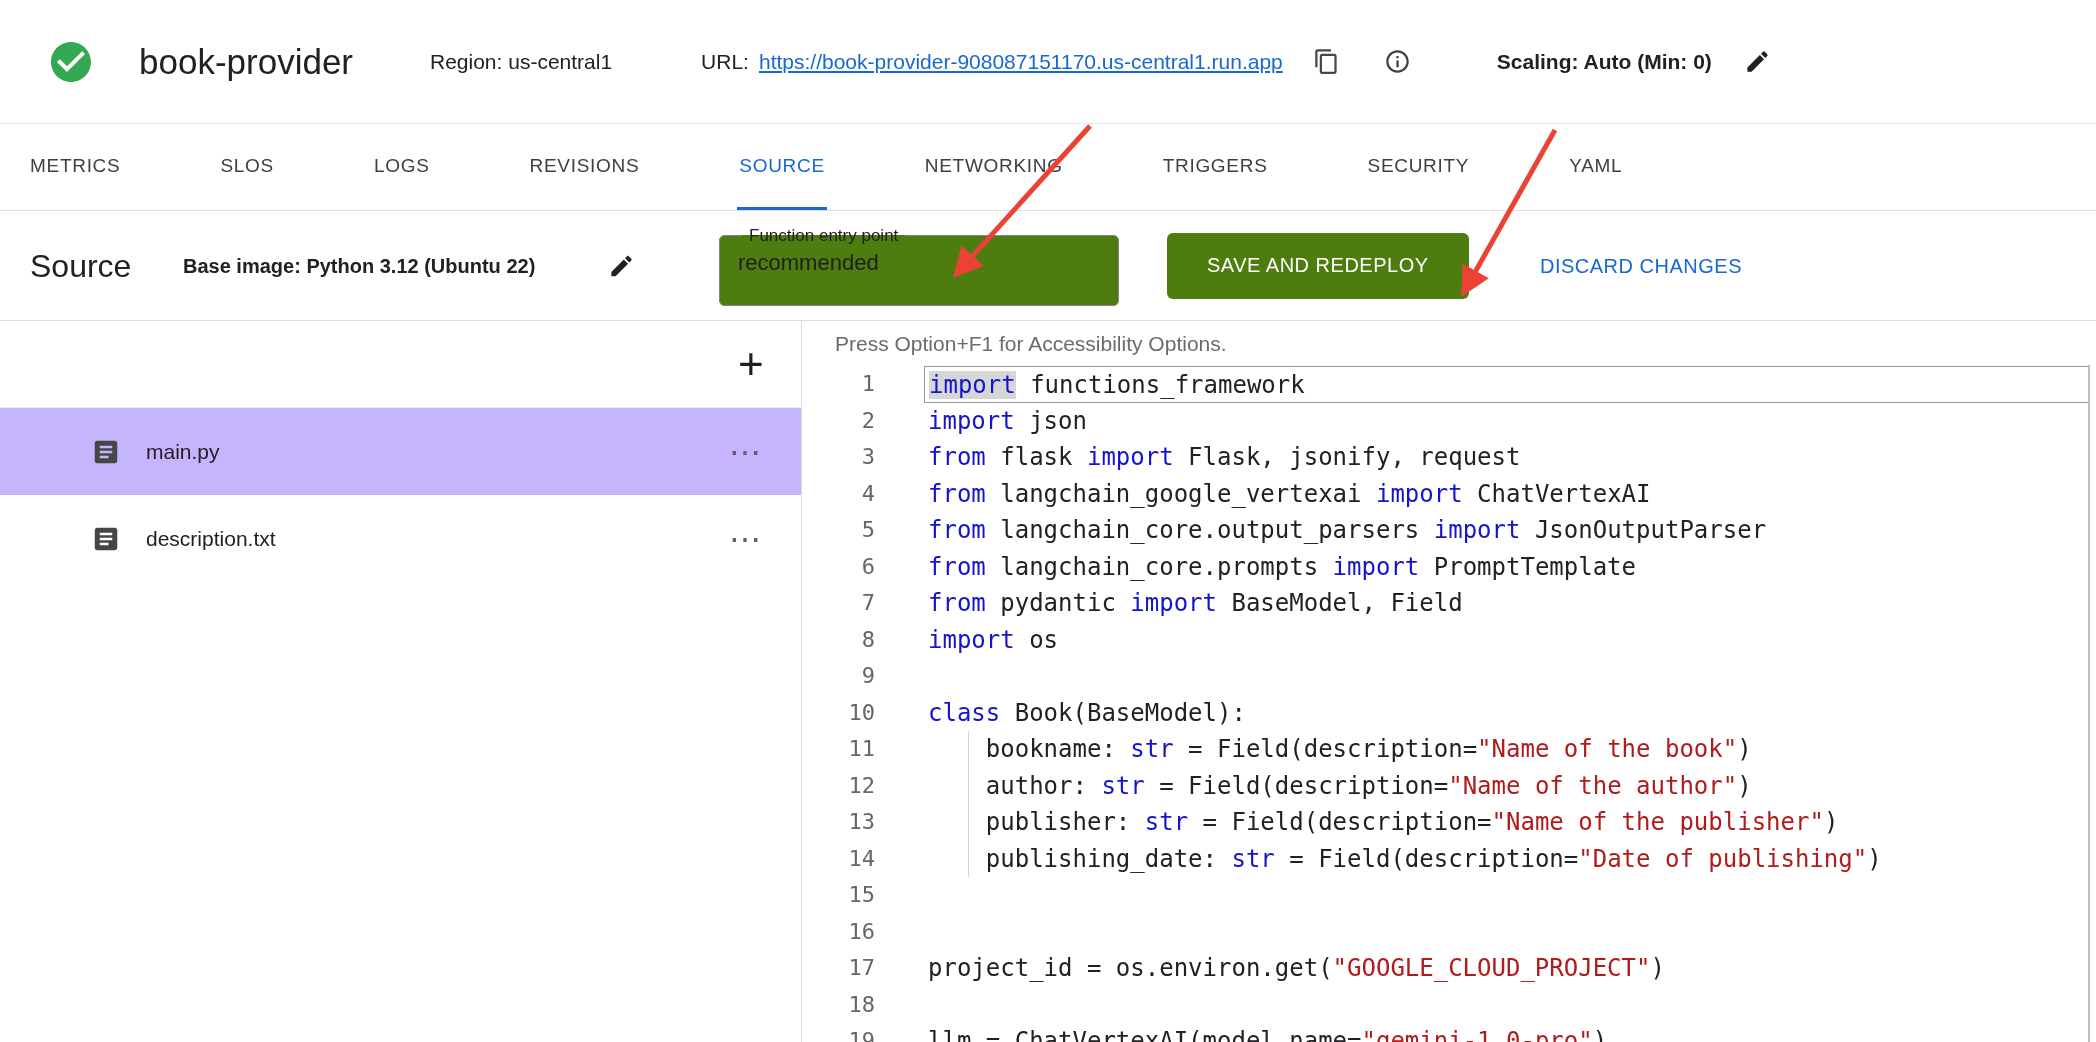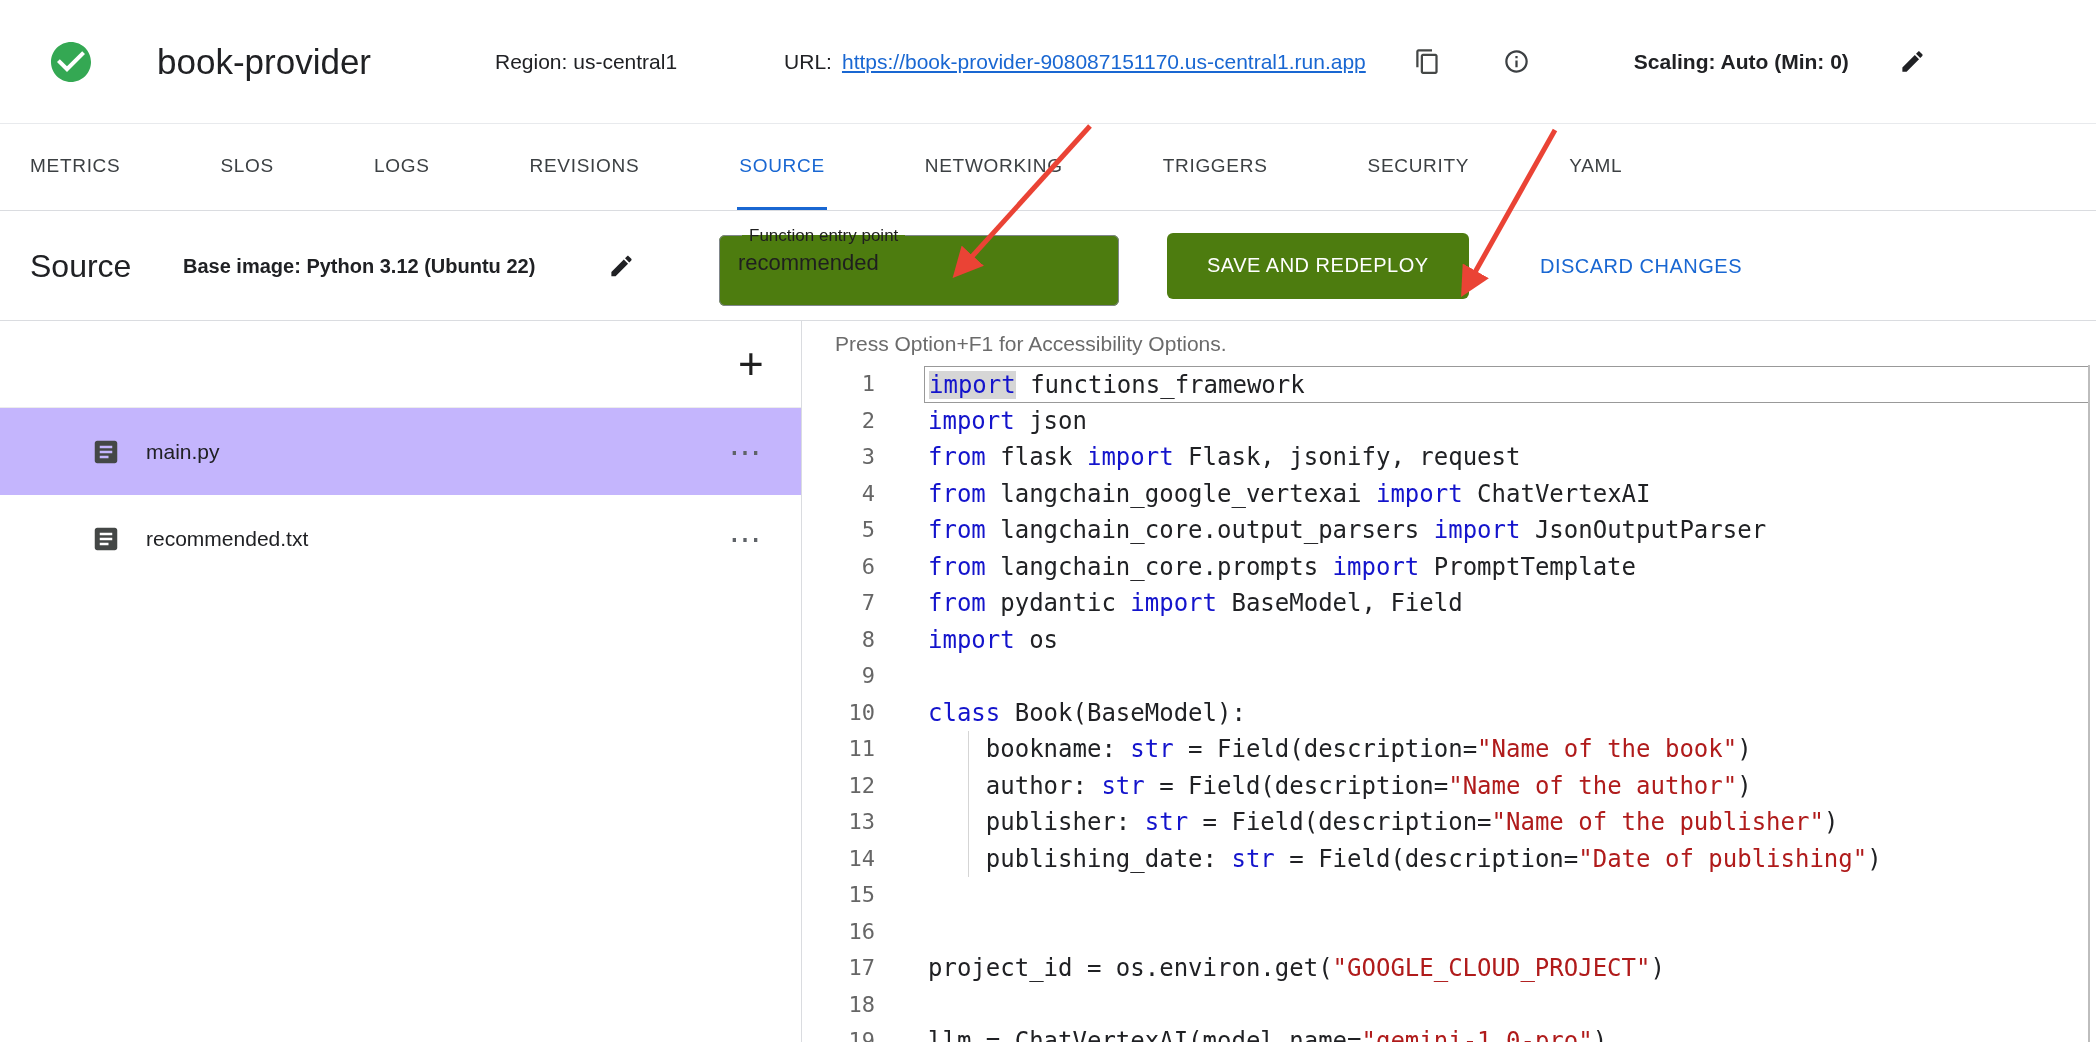--- a/index.html
+++ b/index.html
@@ -2,25 +2,25 @@
 <html><head>
 <meta charset="utf-8">
 <style>
   * { margin:0; padding:0; box-sizing:border-box; }
   html,body { width:2096px; height:1042px; overflow:hidden; background:#fff;
               font-family:"Liberation Sans",sans-serif; color:#202124; }
   body { position:relative; }
 
   
   .hdr { height:124px; display:flex; align-items:center; padding-left:47px;
-         border-bottom:1px solid #e8eaed;gap:18px; }
+         border-bottom:1px solid #e8eaed; }
   .check { width:48px; height:48px; flex:none; }
   .check svg { width:48px; height:48px; fill:#34a853; }
   .title { font-size:35px; font-weight:400; margin-left:44px; white-space:nowrap; }
-  .region { font-size:21px; margin-left:106px; white-space:nowrap; }
+  .region { font-size:21px; margin-left:77px; white-space:nowrap; }
   .url-group { margin-left:89px; display:flex; align-items:flex-end; gap:10px;
                font-size:21px; white-space:nowrap; }
   .url-link { color:#1967d2; text-decoration:underline; }
   .icon-btn { background:none; border:none; cursor:pointer; display:flex;
               align-items:center; justify-content:center; padding:0; }
   .copy-btn { margin-left:30px; } .copy-btn svg { width:27px; height:27px; fill:#444746; }
   .info-btn { margin-left:44px; } .info-btn svg { width:27px; height:27px; fill:#3c4043; }
   .scaling { margin-left:86px; font-size:21px; font-weight:600; white-space:nowrap; }
   .pencil-hdr { margin-left:32px; } .pencil-hdr svg { width:27px; height:27px; fill:#202124; }
 
@@ -165,21 +165,21 @@
           </span>
           <span class="file-name">main.py</span>
           <span class="file-more">⋯</span>
         </div>
         <div class="file-row">
           <span class="file-icon">
             <svg viewBox="0 0 24 24">
               <path d="M19 3H5c-1.1 0-2 .9-2 2v14c0 1.1.9 2 2 2h14c1.1 0 2-.9 2-2V5c0-1.1-.9-2-2-2zm-5 14H7v-2h7v2zm3-4H7v-2h10v2zm0-4H7V7h10v2z"></path>
             </svg>
           </span>
-          <span class="file-name">recommended.txt</span>
+          <span class="file-name">description.txt</span>
           <span class="file-more">⋯</span>
         </div>
       </div>
   </aside>
 
   <section class="editor">
     <div class="hint">Press Option+F1 for Accessibility Options.</div>
     <div class="code-lines" id="code-lines">
         <div class="code-line current">
           <span class="ln">1</span>

